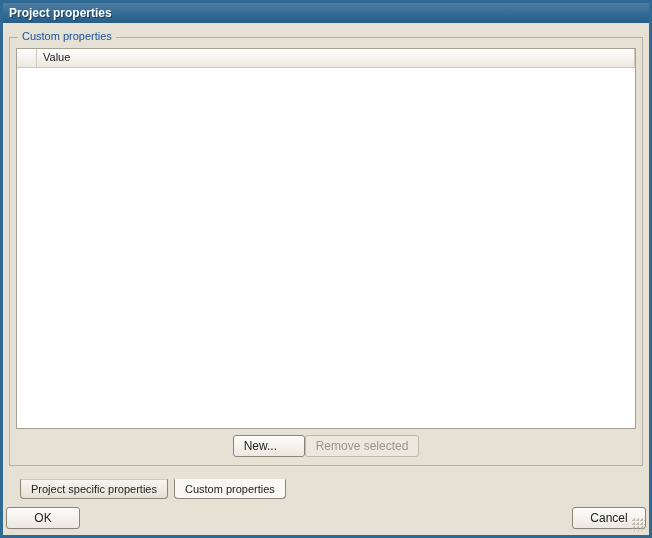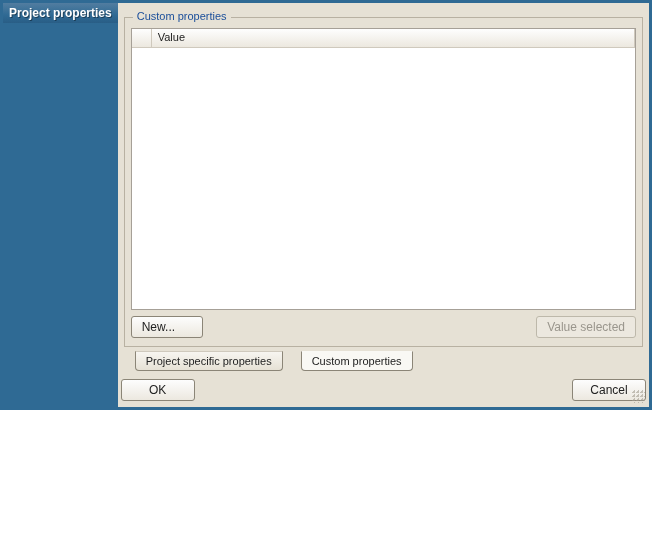--- a/index.html
+++ b/index.html
@@ -7,26 +7,27 @@
     padding: 0;
     font-family: "Segoe UI", Tahoma, Arial, sans-serif;
     font-size: 12px;
     width: 652px;
     height: 538px;
     overflow: hidden;
   }
   .window {
     box-sizing: border-box;
     width: 652px;
-    height: 410px;
+    height: 538px;
     border: 3px solid #2f6a94;
     background:
       linear-gradient(to bottom, #6aa0c5 0px, #2f6a94 20px, #2f6a94 21px),
       #e6e1d5;
     display: flex;
+    flex-direction: column;
   }
   .titlebar {
     height: 18px;
     background: linear-gradient(to bottom, #527da0 0%, #2f6a94 60%, #295e86 100%);
     color: #ffffff;
     font-weight: bold;
     padding: 1px 6px 1px 6px;
     text-shadow: 1px 1px 0 #00000066;
     font-size: 12px;
     display:flex;
@@ -87,21 +88,21 @@
     white-space: nowrap;
     color: #222;
     box-sizing: border-box;
   }
   .col-name { width: 298px; }
   .col-value { flex: 1 1 auto; }
   .tbody { flex:1 1 auto; background:#fff; }
   .btnrow {
     display: flex;
     flex-direction: row;
-    justify-content: space-between;
+    justify-content: center;
     margin-top: 6px;
   }
   button {
     font-family: inherit;
     font-size: 12px;
     background: linear-gradient(to bottom, #fdfdfd 0%, #ece8df 100%);
     border: 1px solid #8b8577;
     border-radius: 3px;
     padding: 2px 10px;
     color: #222;
@@ -110,22 +111,22 @@
     cursor: default;
   }
   button:disabled {
     color: #9a968d;
     border-color: #bdb8aa;
     background: #ece8df;
   }
   .tabs {
     display: flex;
     flex-direction: row;
-    gap: 16px;
-    margin: 2px 0 2px 14px;
+    gap: 4px;
+    margin: 11px 0 2px 14px;
     align-items: flex-end;
   }
   .tab {
     border: 1px solid #8b8577;
     border-top: 1px solid #cfc9bd;
     border-radius: 0 0 4px 4px;
     padding: 3px 10px 3px 10px;
     margin-right: 2px;
     background: linear-gradient(to bottom, #f7f5f0 0%, #e6e1d5 100%);
     font-size: 11px;
@@ -171,21 +172,21 @@
       <div class="table-wrap">
         <div class="thead">
           <div class="checkbox-cell"></div>
           <div class="col col-value">Value</div>
         </div>
         <div class="tbody"></div>
       </div>
 
       <div class="btnrow">
         <button class="btn-new">New...</button>
-        <button disabled="">Value selected</button>
+        <button disabled="">Remove selected</button>
       </div>
     </div>
 
     <div class="tabs">
       <div class="tab">Project specific properties</div>
       <div class="tab active">Custom properties</div>
     </div>
 
     <div class="dlg-buttons">
       <button class="btn-wide">OK</button>

